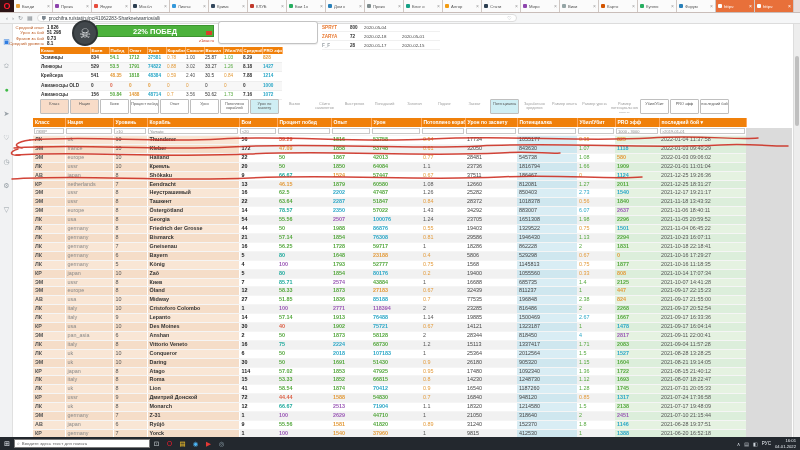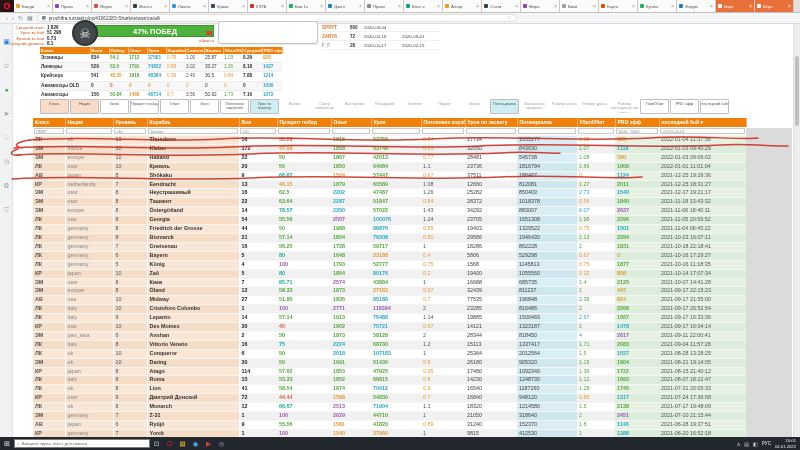--- a/index.html
+++ b/index.html
@@ -238,21 +238,21 @@
         <span class="statval">0.73</span>
       </div>
       <div class="statline" style="left: 2px; top: 41.2px;">
         <span class="statlabel">Средний уровень</span>
         <span class="statval">8.1</span>
       </div>
     </div>
 
   <div class="skull">☠</div>
   <div class="winbar">
-    <span>47% ПОБЕД</span>
+    <span>22% ПОБЕД</span>
     <span class="winbar-red"></span>
   </div>
   <div class="sitemark">z1war.ru</div>
   <div class="panelbox"></div>
 
   <div class="clanbox" id="clan">
       <div class="clanrow">
         <span class="clanname" style="color: rgb(232, 119, 46);">SPRYT</span>
         <span class="clanbat">800</span>
         <span class="clandate">2020-05-04</span>

